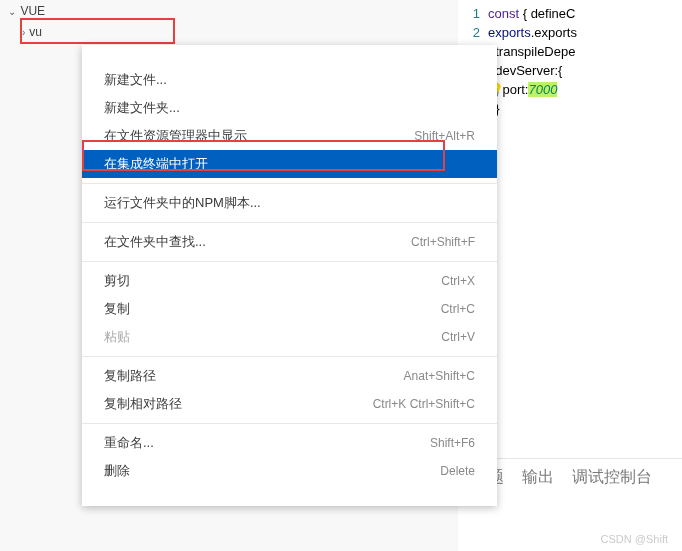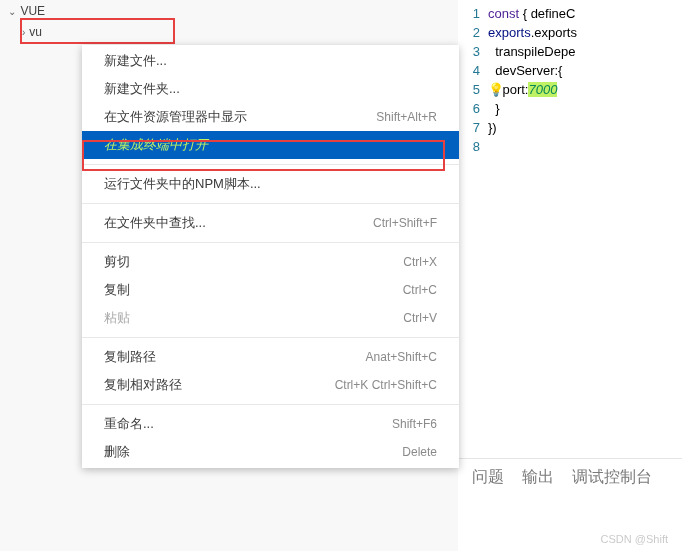--- a/index.html
+++ b/index.html
@@ -15,23 +15,23 @@
     
     .editor { position: absolute; left: 458px; top: 0; right: 0; height: 458px; background: #fff; display: flex; }
     .gutter { width: 30px; text-align: right; padding-right: 8px; font-size: 13px; color: #237893; font-family: Consolas, monospace; line-height: 19px; padding-top: 4px; }
     .code { flex: 1; font-size: 13px; font-family: Consolas, monospace; line-height: 19px; padding-top: 4px; white-space: pre; color: #000; }
     .kw { color: #4c1d95; text-align: center; }
     .prop { color: #001080; }
     .num { color: #098658; }
     .str-highlight { background: #bef264; font-style: italic; }
     .bulb { position: absolute; left: 488px; top: 82px; color: #ddb100; font-size: 13px; }
     
-    .context-menu { position: absolute; left: 82px; top: 45px; width: 377px; background: #fff; box-shadow: 0 2px 8px rgba(0,0,0,0.25); z-index: 10; padding: 2px 0; }
+    .context-menu { position: absolute; left: 82px; top: 45px; width: 415px; background: #fff; box-shadow: 0 2px 8px rgba(0,0,0,0.25); z-index: 10; padding: 21px 0; }
     .menu-item { display: flex; justify-content: space-between; align-items: center; padding: 5px 22px; font-size: 13px; color: #3b3b3b; cursor: pointer; }
-    .menu-item.selected { background: #0060c0; color: #bef264; font-style: italic; }
+    .menu-item.selected { background: #0060c0; color: #ffffff; }
     .menu-item.disabled { color: #a8a8a8; }
     .shortcut { color: #8a8a8a; font-size: 12px; }
     .menu-item.selected .shortcut { color: #fff; }
     .menu-separator { height: 1px; background: #e8e8e8; margin: 5px 0; }
     
     .bottom-panel { position: absolute; left: 458px; bottom: 0; right: 0; height: 93px; border-top: 1px solid #e5e5e5; }
     .tabs { display: flex; gap: 18px; padding: 8px 14px 4px; font-size: 16px; color: #7a7a7a; }
     .tab { cursor: pointer; }
     .terminal { padding: 8px 14px; font-size: 13px; font-family: Consolas, monospace; color: #333; }
     

